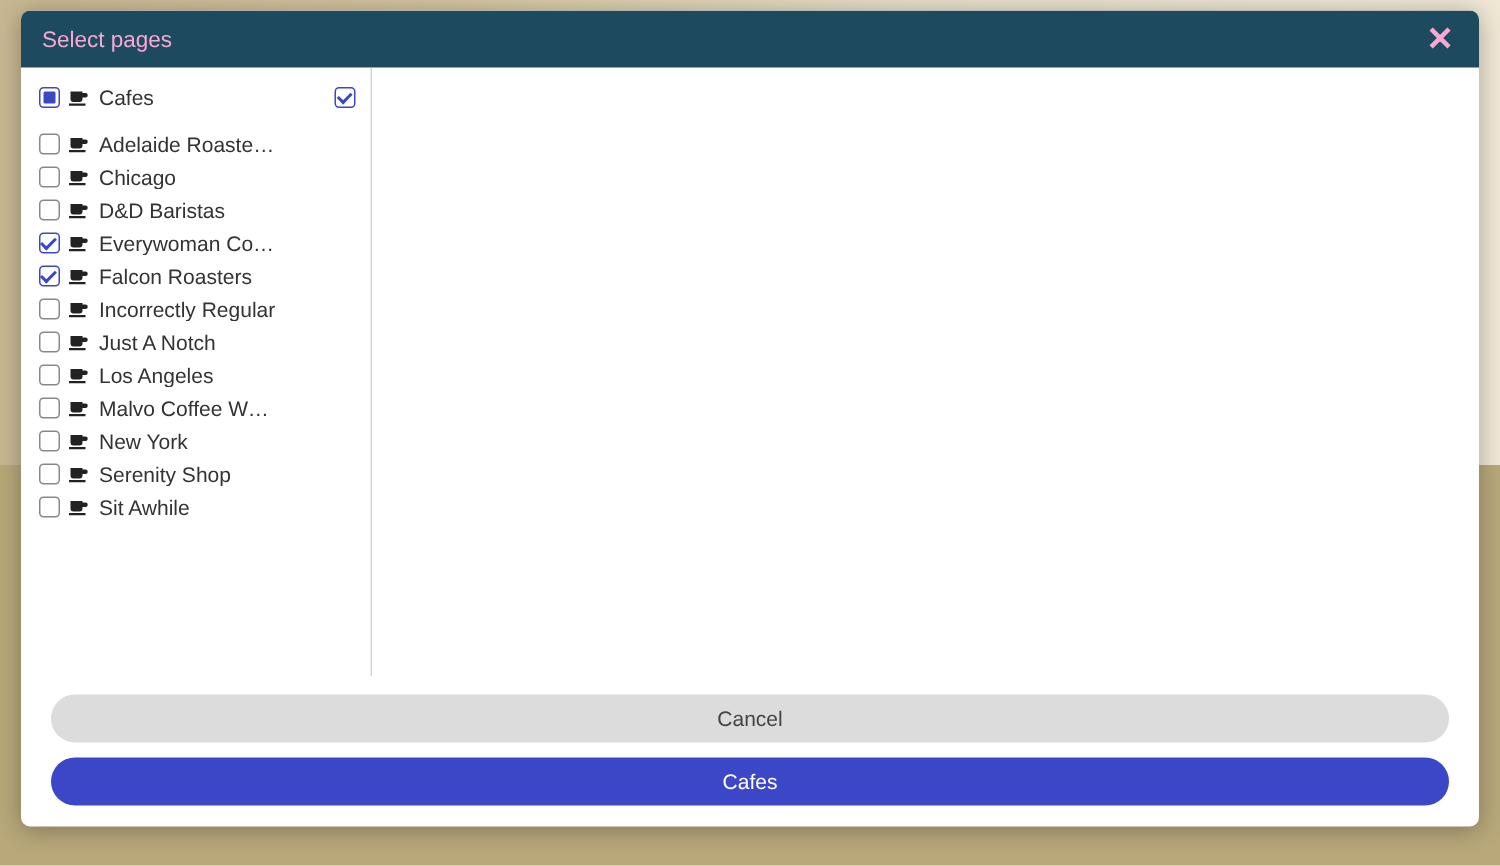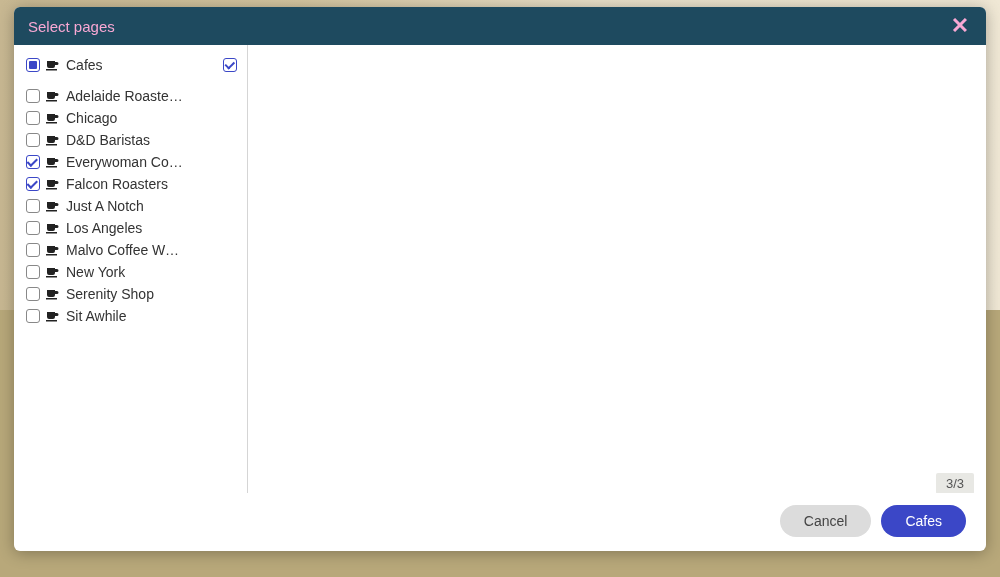--- a/index.html
+++ b/index.html
@@ -154,20 +154,21 @@
       border-left: 2px solid #3b47c7;
       border-bottom: 2px solid #3b47c7;
       transform: rotate(-45deg) translateY(-1px);
     }
     .footer {
       padding: 12px 20px 14px;
       display: flex;
       gap: 10px;
       justify-content: flex-end;
       border-top: none;
+      flex-direction: column;
     }
     .btn {
       padding: 8px 24px;
       border-radius: 20px;
       border: none;
       font-size: 14px;
       cursor: pointer;
       font-family: inherit;
     }
     .btn-cancel {
@@ -251,20 +252,29 @@
             </span>
             <span class="label">Falcon Roasters</span>
           </div>
           <div class="tree-child">
             <span class="chk"></span>
             <span class="cup-icon">
               <svg viewBox="0 0 14 12">
                 <path d="M1 2 h8 v5 a2 2 0 0 1 -2 2 h-4 a2 2 0 0 1 -2 -2 z M9 3 h2 a1.5 1.5 0 0 1 0 3 h-2 z M0 10 h11 v1.5 h-11 z" fill="#222"></path>
               </svg>
             </span>
+            <span class="label">Incorrectly Regular</span>
+          </div>
+          <div class="tree-child">
+            <span class="chk"></span>
+            <span class="cup-icon">
+              <svg viewBox="0 0 14 12">
+                <path d="M1 2 h8 v5 a2 2 0 0 1 -2 2 h-4 a2 2 0 0 1 -2 -2 z M9 3 h2 a1.5 1.5 0 0 1 0 3 h-2 z M0 10 h11 v1.5 h-11 z" fill="#222"></path>
+              </svg>
+            </span>
             <span class="label">Just A Notch</span>
           </div>
           <div class="tree-child">
             <span class="chk"></span>
             <span class="cup-icon">
               <svg viewBox="0 0 14 12">
                 <path d="M1 2 h8 v5 a2 2 0 0 1 -2 2 h-4 a2 2 0 0 1 -2 -2 z M9 3 h2 a1.5 1.5 0 0 1 0 3 h-2 z M0 10 h11 v1.5 h-11 z" fill="#222"></path>
               </svg>
             </span>
             <span class="label">Los Angeles</span>

